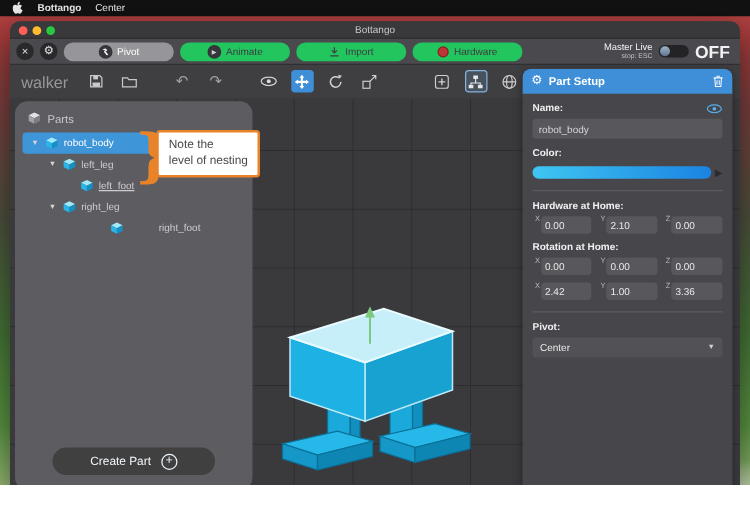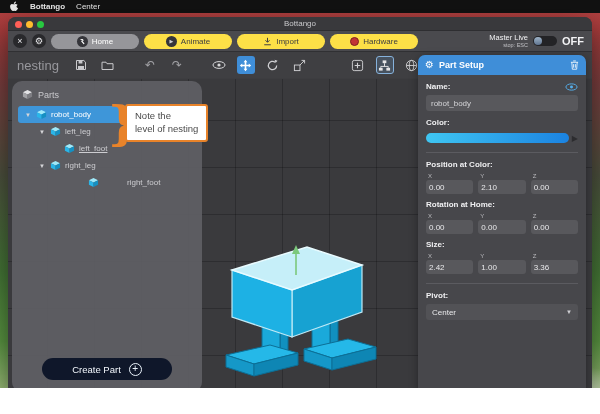--- a/index.html
+++ b/index.html
@@ -20,33 +20,33 @@
     background:#3d3d40; border-radius:8px; overflow:hidden; box-shadow:0 10px 30px rgba(0,0,0,.55); z-index:10;}
   .titlebar { position:relative; height:14px; background:#39393c; display:flex; align-items:center; justify-content:center;
     color:#c9c9cc; font-size:8px; border-bottom:1px solid #2e2e31;}
   .lights { position:absolute; left:7px; top:3.5px; display:flex; gap:4px;}
   .light { width:7px; height:7px; border-radius:50%; }
   .light.r { background:#ff5f57; } .light.y { background:#febc2e; } .light.g { background:#28c840; }
   
   .toolbar { height:21px; background:#4a4a4e; display:flex; align-items:center; padding:0 5px; gap:5px; border-bottom:1px solid #303033;}
   .circle-btn { width:14px; height:14px; border-radius:50%; background:#29292c; color:#e8e8ea; font-size:9px;
     display:flex; align-items:center; justify-content:center; line-height:1;}
-  .tab { width:88px; height:15px; border-radius:8px; background:#fde047; color:#3d3d40;
+  .tab { width:88px; height:15px; border-radius:8px; background:#22c55e; color:#3d3d40;
     display:flex; align-items:center; justify-content:center; gap:4px; font-size:8px; }
   .tab.active { background:#96969a; color:#ffffff; }
   .tab .tico { width:11px; height:11px; border-radius:50%; background:#35353a; display:flex; align-items:center; justify-content:center; flex:none;}
   .hw-dot { width:9px; height:9px; border-radius:50%; background:#c23535; border:1px solid #7e2222; flex:none;}
   .ml-block { margin-left:auto; display:flex; align-items:center; gap:5px; padding-right:3px;text-align:center;}
   .ml-text { display:flex; flex-direction:column; align-items:flex-end; line-height:1.1;}
   .ml-text .t1 { color:#f2f2f4; font-size:7.5px; }
   .ml-text .t2 { color:#c2c2c6; font-size:5.5px; }
   .toggle { width:24px; height:10px; border-radius:5px; background:#232326; position:relative; }
   .toggle .knob { position:absolute; left:1px; top:1px; width:8px; height:8px; border-radius:50%;
     background:linear-gradient(180deg,#9fb4c8,#5f7490); }
-  .ml-state { color:#f2f2f4; font-size:11px; font-weight:bold; }
+  .ml-state { color:#f2f2f4; font-size:14px; font-weight:bold; }
   
   .subtoolbar { height:26px; background:#3f3f42; display:flex; align-items:center; gap:9px; padding:0 9px;}
   .project-name { color:#97979c; font-size:13px; margin-right:4px;}
   .ibtn { width:18px; height:18px; display:flex; align-items:center; justify-content:center; border-radius:3px; flex:none;}
   .ibtn.active { background:#3f8ed8; }
   .ibtn.boxed { border:1px solid #86b2dc; background:rgba(100,150,200,.22); }
   .uglyph { font-family:"DejaVu Sans", sans-serif; font-size:12px; color:#a2a2a6; line-height:1;}
   .sep { width:6px; }
   
   .viewport { position:absolute; left:0; top:62px; right:0; bottom:0; background-color:#3a3a3d;
@@ -56,21 +56,21 @@
   .robot { position:absolute; left:212px; top:158px; }
   
   .parts-panel { position:absolute; left:4px; top:64px; width:190px; bottom:8px;
     background:rgba(95,95,100,.93); border-radius:10px; padding:6px 6px 0 6px; z-index:20;}
   .parts-head { display:flex; align-items:center; gap:5px; color:#c9c9cd; font-size:9px; padding:2px 2px 6px 4px;}
   .tree-row { display:flex; align-items:center; gap:4px; height:17px; border-radius:3px; color:#cdcdd1; font-size:8px;}
   .tree-row.selected { background:#3e96d9; color:#ffffff; }
   .tri { font-size:6px; color:#d5d5d8; width:8px; text-align:center; flex:none;}
   .tri.blank { visibility:hidden; }
   .create-btn { position:absolute; left:30px; right:30px; bottom:12px; height:22px; border-radius:11px;
-    background:#0f172a; color:#f2f7fc; font-size:9.5px; display:flex; align-items:center; justify-content:center; gap:8px;}
+    background:#404040; color:#f2f7fc; font-size:9.5px; display:flex; align-items:center; justify-content:center; gap:8px;}
   .plus-circle { width:13px; height:13px; border-radius:50%; border:1.5px solid #eaf3fb; color:#eaf3fb;
     display:flex; align-items:center; justify-content:center; font-size:10px; line-height:1;}
   
   .callout { position:absolute; left:117px; top:87px; z-index:50; background:#ffffff;
     border:2px solid #e8832a; border-radius:3px; padding:4px 8px; color:#4a4a4a; font-size:9.5px; line-height:1.35;}
   .brace { position:absolute; left:100px; top:84px; z-index:50; color:#e8832a;
     font-family:"DejaVu Serif", serif; font-size:46px; line-height:1; font-weight:bold;}
   
   .ps-panel { position:absolute; right:6px; top:38px; width:168px; bottom:6px; z-index:20;
     background:#47474b; border-radius:7px; display:flex; flex-direction:column; overflow:hidden;
@@ -81,21 +81,21 @@
   .ps-body { padding:7px 8px; display:flex; flex-direction:column; gap:4px;}
   .ps-row { display:flex; align-items:center;text-align:right; }
   .ps-label { color:#f0f0f2; font-size:8px; font-weight:bold; }
   .ps-input { width:100%; height:16px; background:#58585c; border:none; border-radius:3px;
     color:#d5d5d8; font-size:8px; padding:0 5px; font-family:"Liberation Sans", sans-serif;}
   .color-row { display:flex; align-items:center; gap:3px; margin:2px 0 2px 0;}
   .color-bar { flex:1; height:10px; border-radius:5px; background:linear-gradient(90deg,#3fc6f2,#1b83e2);}
   .color-arrow { color:#2c2c2f; font-size:8px; }
   .divider { height:1px; background:#5b5b60; margin:3px 0; }
   .xyz-row { display:flex; gap:5px; margin-bottom:2px;}
-  .xyz-col { flex:1; min-width:0; display:flex; flex-direction:column; gap:1px;}
+  .xyz-col { flex:1; min-width:0; display:flex; flex-direction:row; gap:1px;}
   .axis-label { color:#b8b8bc; font-size:6px; padding-left:2px;}
   .xyz-field { width:100%; min-width:0; height:14px; background:#58585c; border:none; border-radius:3px;
     color:#e9e9eb; font-size:8px; padding:0 3px; font-family:"Liberation Sans", sans-serif;}
   .pivot-select { height:16px; background:#525256; border-radius:3px; display:flex; align-items:center;
     padding:0 6px; color:#e9e9eb; font-size:8px;}
   .pivot-select .caret { margin-left:auto; font-size:6px; color:#cfcfd3;}
 </style>
 </head>
 <body>
 
@@ -127,21 +127,21 @@
       <div class="circle-btn">
           <span class="uglyph" style="font-size:9px;color:#e8e8ea;">⚙</span>
         </div>
       <div class="tab active">
         <span class="tico">
           <svg width="7" height="7" viewBox="0 0 8 8">
               <path d="M1 1.5 L4 1 L5.5 2.5 L4.5 3.5 L3 2.5 Z" fill="#fff"></path>
               <rect x="3.6" y="2.8" width="1.4" height="4.6" rx=".4" transform="rotate(-40 4.3 5)" fill="#fff"></rect>
             </svg>
         </span>
-        <span>Home</span>
+        <span>Pivot</span>
       </div>
       <div class="tab">
         <span class="tico">
             <span style="color:#cfcfd2;font-size:5px;">▶</span>
           </span>
         <span>Animate</span>
       </div>
       <div class="tab">
         <span style="display:flex;">
           <svg width="9" height="9" viewBox="0 0 11 11">
@@ -160,21 +160,21 @@
           <span class="t2">stop: ESC</span>
         </div>
         <div class="toggle">
             <div class="knob"></div>
           </div>
         <span class="ml-state">OFF</span>
       </div>
     </div>
 
     <div class="subtoolbar">
-      <span class="project-name">nesting</span>
+      <span class="project-name">walker</span>
       <div class="ibtn">
         <span style="display:flex;">
             <svg width="12" height="12" viewBox="0 0 12 12">
               <path d="M1.5 1.5h7.3l1.7 1.7v7.3h-9z" fill="none" stroke="#c9c9cc"></path>
               <rect x="3.6" y="1.5" width="3.8" height="3" fill="#c9c9cc"></rect>
               <rect x="3" y="7" width="6" height="3.4" fill="#c9c9cc"></rect>
             </svg>
           </span>
       </div>
       <div class="ibtn">
@@ -394,21 +394,21 @@
               </svg>
           </span>
         </div>
         <input class="ps-input" readonly="" value="robot_body" style="">
         <div class="ps-label" style="margin-top:3px;">Color:</div>
         <div class="color-row">
           <div class="color-bar"></div>
           <span class="color-arrow">▶</span>
         </div>
         <div class="divider"></div>
-        <div class="ps-label">Position at Color:</div>
+        <div class="ps-label">Hardware at Home:</div>
         <div class="xyz-row">
           <div class="xyz-col">
               <span class="axis-label">X</span>
               <input class="xyz-field" readonly="" value="0.00" style="">
             </div>
           <div class="xyz-col">
               <span class="axis-label">Y</span>
               <input class="xyz-field" readonly="" value="2.10" style="">
             </div>
           <div class="xyz-col">
@@ -424,21 +424,20 @@
             </div>
           <div class="xyz-col">
               <span class="axis-label">Y</span>
               <input class="xyz-field" readonly="" value="0.00" style="">
             </div>
           <div class="xyz-col">
               <span class="axis-label">Z</span>
               <input class="xyz-field" readonly="" value="0.00" style="">
             </div>
         </div>
-        <div class="ps-label">Size:</div>
         <div class="xyz-row">
           <div class="xyz-col">
               <span class="axis-label">X</span>
               <input class="xyz-field" readonly="" value="2.42" style="">
             </div>
           <div class="xyz-col">
               <span class="axis-label">Y</span>
               <input class="xyz-field" readonly="" value="1.00" style="">
             </div>
           <div class="xyz-col">

